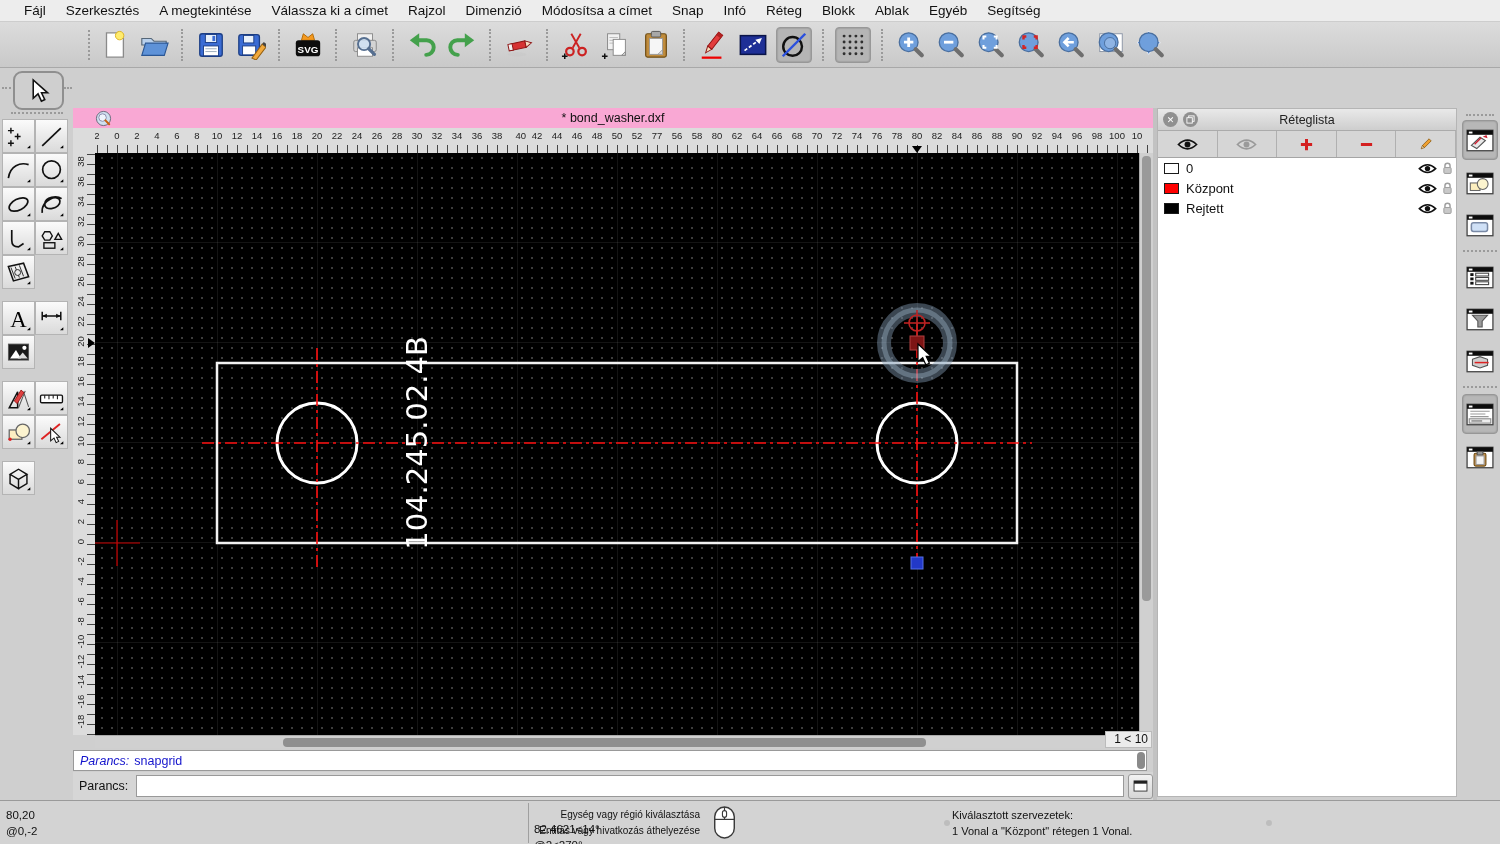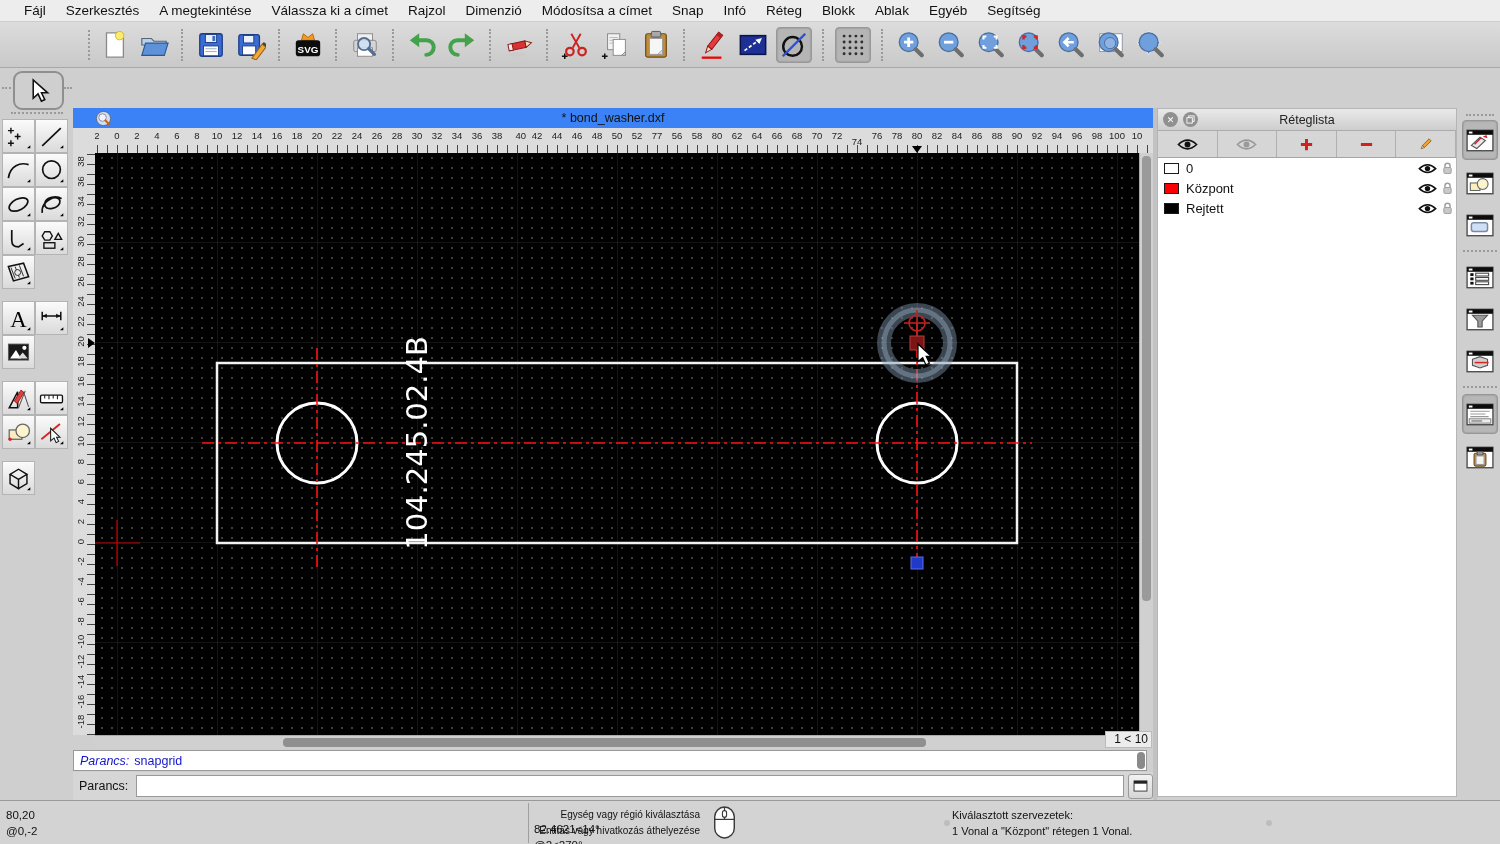--- a/index.html
+++ b/index.html
@@ -26,21 +26,21 @@
   #arrowBtn svg{width:24px;height:27px;}
   .hdots{border-top:2px dotted #9a9a9a;width:52px;}
   #palette{left:2px;top:112px;width:70px;}
   .prow{display:flex;}
   .pbtn{width:33px;height:34px;background:linear-gradient(#fbfbfb,#dadada);border:1px solid #b4b4b4;
         display:flex;align-items:center;justify-content:center;box-sizing:border-box;}
   .pbtn svg{width:27px;height:27px;}
   .pbtn.empty{background:transparent;border:none;}
   .pgap{height:12px;}
   
-  #mdiTitle{left:73px;top:108px;width:1080px;height:20px;background:#3b82f6;display:flex;align-items:center;}
+  #mdiTitle{left:73px;top:108px;width:1080px;height:20px;background:#f9a8d4;display:flex;align-items:center;}
   #mdiTitle .ticon{margin-left:22px;width:17px;height:17px;}
   #mdiTitle .ttext{position:absolute;left:0;width:100%;text-align:center;font-size:12.5px;color:#111;}
   
   #topRuler{left:95px;top:128px;width:1058px;height:25px;background:#dcdcdc;overflow:hidden;}
   #topRuler .ticks{position:absolute;left:0;bottom:0;width:100%;height:8px;
       background-image:repeating-linear-gradient(90deg,#444 0 1px,transparent 1px 10px);background-position-x:2px;}
   .rlab{position:absolute;font-size:9.5px;color:#222;}
   #cornerRuler{left:73px;top:128px;width:22px;height:25px;background:#dcdcdc;}
   #leftRuler{left:73px;top:153px;width:22px;height:582px;background:#dcdcdc;overflow:hidden;}
   #leftRuler .ticks{position:absolute;right:0;top:0;height:100%;width:8px;
@@ -549,21 +549,21 @@
       <span class="rlab" style="left: 553px; top: 2px; width: 18px; text-align: center;">77</span>
       <span class="rlab" style="left: 573px; top: 2px; width: 18px; text-align: center;">56</span>
       <span class="rlab" style="left: 593px; top: 2px; width: 18px; text-align: center;">58</span>
       <span class="rlab" style="left: 613px; top: 2px; width: 18px; text-align: center;">80</span>
       <span class="rlab" style="left: 633px; top: 2px; width: 18px; text-align: center;">62</span>
       <span class="rlab" style="left: 653px; top: 2px; width: 18px; text-align: center;">64</span>
       <span class="rlab" style="left: 673px; top: 2px; width: 18px; text-align: center;">66</span>
       <span class="rlab" style="left: 693px; top: 2px; width: 18px; text-align: center;">68</span>
       <span class="rlab" style="left: 713px; top: 2px; width: 18px; text-align: center;">70</span>
       <span class="rlab" style="left: 733px; top: 2px; width: 18px; text-align: center;">72</span>
-      <span class="rlab" style="left: 753px; top: 8px; width: 18px; text-align: center;">74</span>
+      <span class="rlab" style="left: 753px; top: 2px; width: 18px; text-align: center;">74</span>
       <span class="rlab" style="left: 773px; top: 2px; width: 18px; text-align: center;">76</span>
       <span class="rlab" style="left: 793px; top: 2px; width: 18px; text-align: center;">78</span>
       <span class="rlab" style="left: 813px; top: 2px; width: 18px; text-align: center;">80</span>
       <span class="rlab" style="left: 833px; top: 2px; width: 18px; text-align: center;">82</span>
       <span class="rlab" style="left: 853px; top: 2px; width: 18px; text-align: center;">84</span>
       <span class="rlab" style="left: 873px; top: 2px; width: 18px; text-align: center;">86</span>
       <span class="rlab" style="left: 893px; top: 2px; width: 18px; text-align: center;">88</span>
       <span class="rlab" style="left: 913px; top: 2px; width: 18px; text-align: center;">90</span>
       <span class="rlab" style="left: 933px; top: 2px; width: 18px; text-align: center;">92</span>
       <span class="rlab" style="left: 953px; top: 2px; width: 18px; text-align: center;">94</span>

